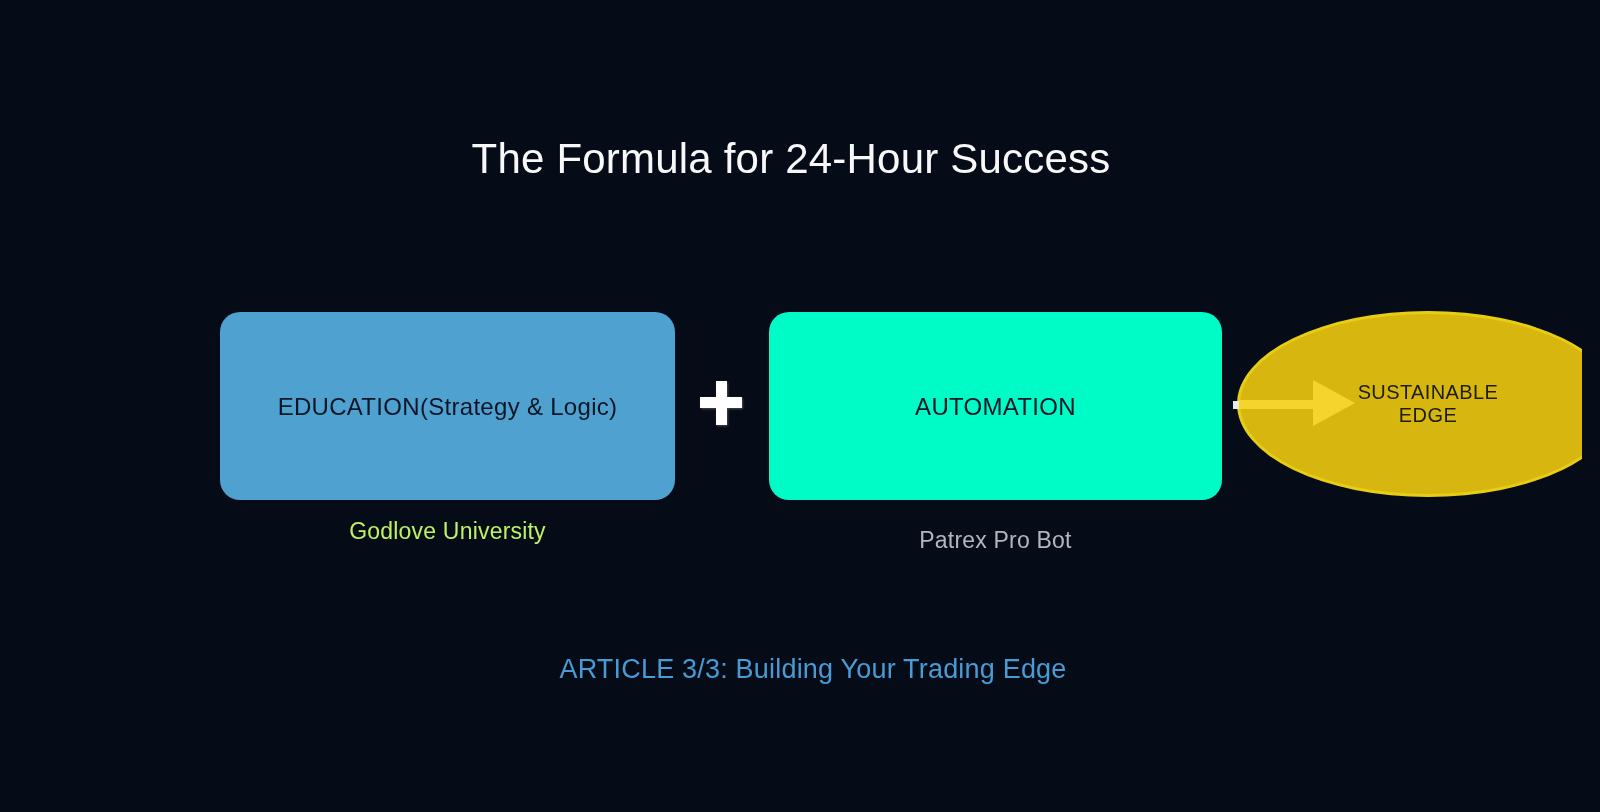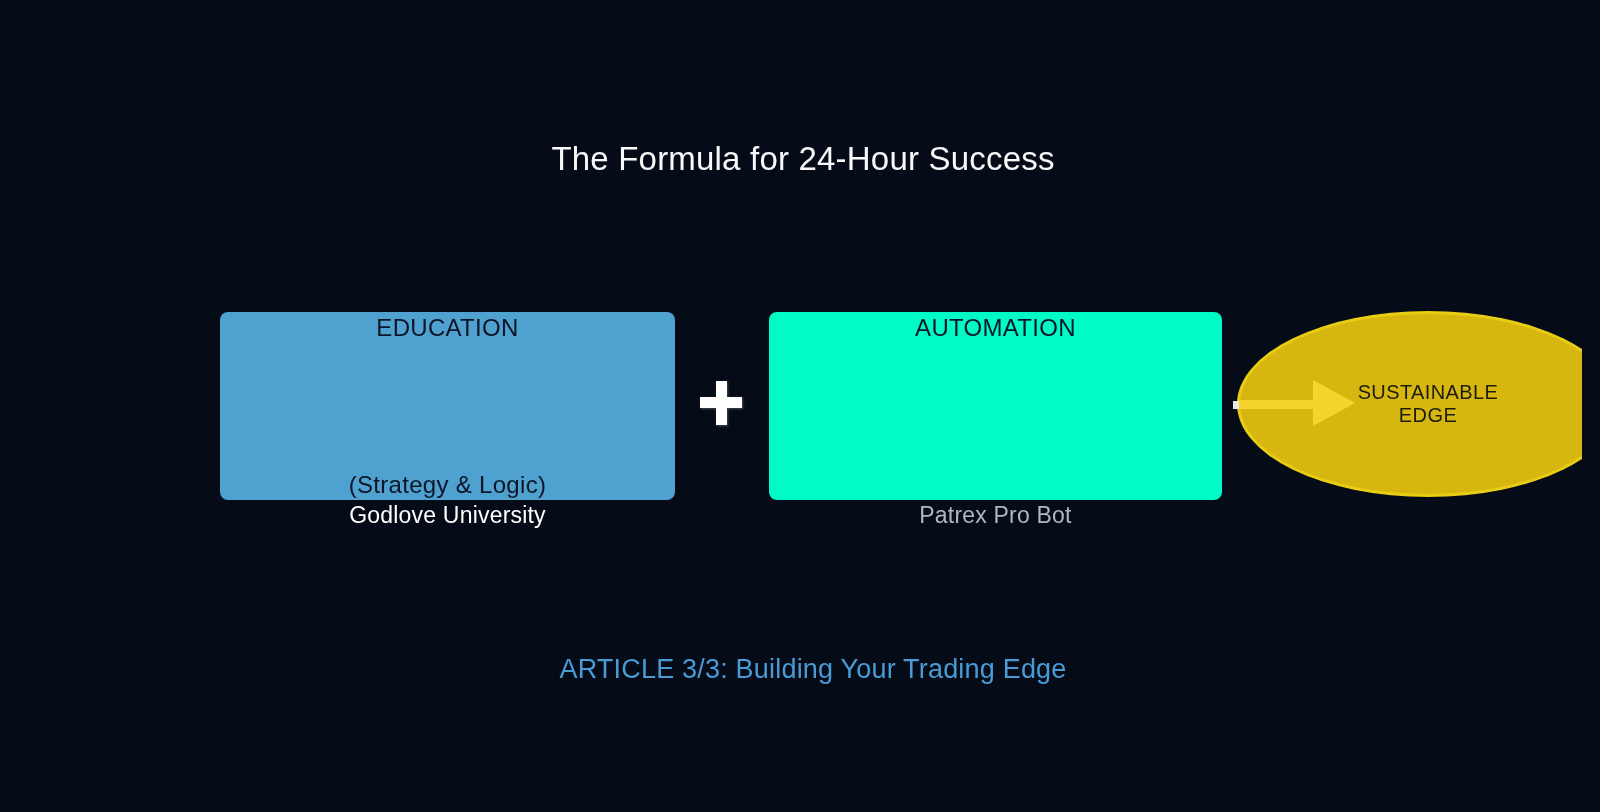--- a/index.html
+++ b/index.html
@@ -10,44 +10,43 @@
     background: #060b18;
   }
   .slide {
     position: absolute; left: 0; top: 0;
     width: 1582px; height: 812px;
     overflow: hidden;
   }
   .title {
     position: absolute; top: 136px; left: 0; width: 100%;
     text-align: center;
-    font-size: 33px; line-height: 46px; font-weight: 400;
+    font-size: 42px; line-height: 46px; font-weight: 400;
     letter-spacing: 0.2px;
-    padding-left: 12px;
   }
   .fbox {
     position: absolute; top: 312px; height: 188px;
-    border-radius: 8px;
-    display: flex; flex-direction: column;
-    align-items: center; justify-content: space-between;
+    border-radius: 20px;
+    display: flex; flex-direction: row;
+    align-items: center; justify-content: center;
     text-align: center;
   }
   .fbox .box-label {
     font-size: 24px; line-height: 31px; font-weight: 400;
     letter-spacing: 0.3px;
   }
   .box-edu  { left: 220px; width: 455px; }
   .box-auto { left: 769px; width: 453px; gap: 24px; }
   .caption {
     position: absolute; top: 501px; text-align: center;
     font-size: 23px; line-height: 28px; font-weight: 400;
     letter-spacing: 0.2px;
   }
   .caption-edu  { left: 220px; width: 455px; }
-  .caption-auto { left: 769px; width: 453px; }
+  .caption-auto { left: 769px; width: 453px; margin-top: 25px; }
   .plus {
     position: absolute; left: 700px; top: 381px;
     width: 42px; height: 44px;
     filter: drop-shadow(1px 1px 1px rgba(130,130,130,0.55));
   }
   .plus .vbar {
     position: absolute; left: 16px; top: 0;
     width: 11px; height: 44px;
   }
   .plus .hbar {
@@ -94,21 +93,21 @@
 <body>
 
 <div class="slide" style="background-color: rgb(6, 11, 24);">
 
   <div class="title" style="color: rgb(248, 248, 248);">The Formula for 24-Hour Success</div>
 
   <div class="fbox box-edu" style="background-color: rgb(79, 161, 208); color: rgb(13, 21, 38);">
     <div class="box-label">EDUCATION</div>
     <div class="box-label">(Strategy &amp; Logic)</div>
   </div>
-  <div class="caption caption-edu" style="color: #ffffff;">Godlove University</div>
+  <div class="caption caption-edu" style="color: #bef264; margin-top: 16px;">Godlove University</div>
 
   <div class="plus">
     <div class="vbar" style="background-color: rgb(255, 255, 255);"></div>
     <div class="hbar" style="background-color: rgb(255, 255, 255);"></div>
   </div>
 
   <div class="fbox box-auto" style="background-color: rgb(0, 252, 198); color: rgb(13, 21, 38);">
     <div class="box-label">AUTOMATION</div>
   </div>
   <div class="caption caption-auto" style="color: rgb(178, 182, 190);">Patrex Pro Bot</div>

